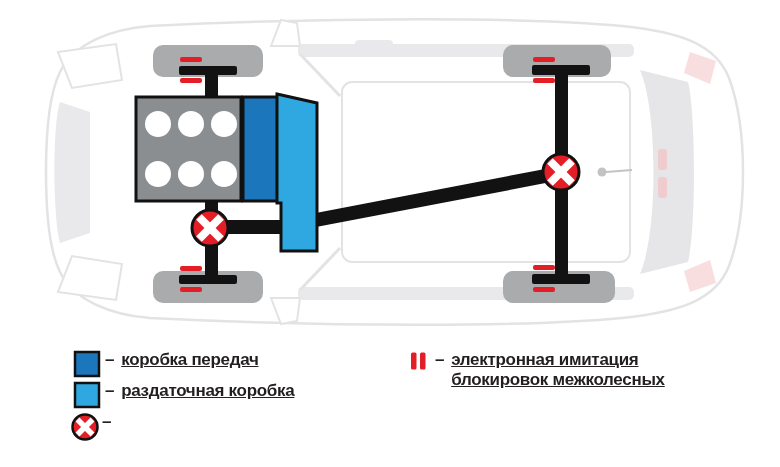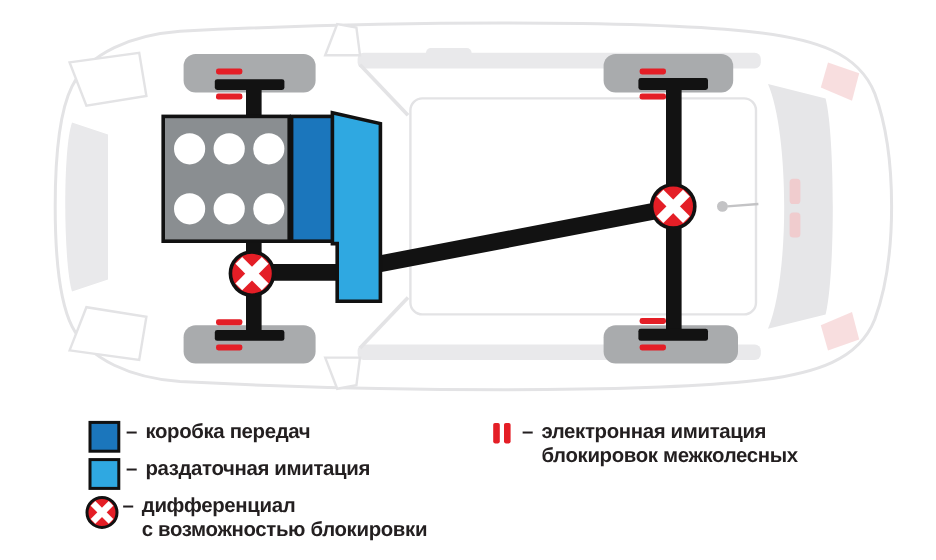--- a/index.html
+++ b/index.html
@@ -8,21 +8,21 @@
     font-family:"Liberation Sans", sans-serif; overflow:hidden;
   }
   .diagram-svg { position:absolute; left:0; top:0; }
   .legend-row {
     position:absolute; display:flex; align-items:flex-start;
     font-weight:bold; font-size:17px; line-height:20px; letter-spacing:-0.3px;
     color:#231f20; white-space:nowrap;
   }
   .legend-sym { width:30px; display:flex; justify-content:flex-start; flex:0 0 30px; }
   .legend-dash { margin:0 7px 0 2px; }
-  .legend-lines { display:flex; flex-direction:column; }
+  .legend-lines { display:flex; flex-direction:column;text-decoration:underline; }
 </style>
 </head>
 <body>
 
 <div class="stage">
 
   <svg class="diagram-svg" width="780" height="345" viewBox="0 0 780 345">
 
     <g>
       <path d="M150,26 C330,17 530,17 622,26 C682,32 716,45 729,78
@@ -117,37 +117,33 @@
   </div>
 
   <div class="legend-row" style="left:73px; top:381px;">
     <span class="legend-sym">
       <svg width="28" height="28" viewBox="0 0 28 28">
         <rect x="2" y="2" width="24" height="24" stroke="#111111" stroke-width="2.5" fill="#2fa8e1"></rect>
       </svg>
     </span>
     <span class="legend-dash">–</span>
     <span class="legend-lines">
-      <span>раздаточная имитация</span>
+      <span>раздаточная коробка</span>
     </span>
   </div>
 
   <div class="legend-row" style="left:70px; top:412px;">
     <span class="legend-sym">
       <svg width="30" height="30" viewBox="0 0 30 30">
         <circle cx="15" cy="15" r="12.5" stroke="#111111" stroke-width="2.5" fill="#e41e26"></circle>
         <line x1="7.5" y1="7.5" x2="22.5" y2="22.5" stroke="#ffffff" stroke-width="5.5"></line>
         <line x1="22.5" y1="7.5" x2="7.5" y2="22.5" stroke="#ffffff" stroke-width="5.5"></line>
       </svg>
     </span>
     <span class="legend-dash">–</span>
-    <span class="legend-lines">
-      <span>дифференциал</span>
-      <span>с возможностью блокировки</span>
-    </span>
   </div>
 
   <div class="legend-row" style="left:409px; top:350px;">
     <span class="legend-sym" style="flex:0 0 24px; width:24px; padding-top:1px;">
       <svg width="20" height="20" viewBox="0 0 20 20">
         <rect x="2" y="1.5" width="5.5" height="17" rx="1.5" fill="#e41e26"></rect>
         <rect x="11" y="1.5" width="5.5" height="17" rx="1.5" fill="#e41e26"></rect>
       </svg>
     </span>
     <span class="legend-dash">–</span>

